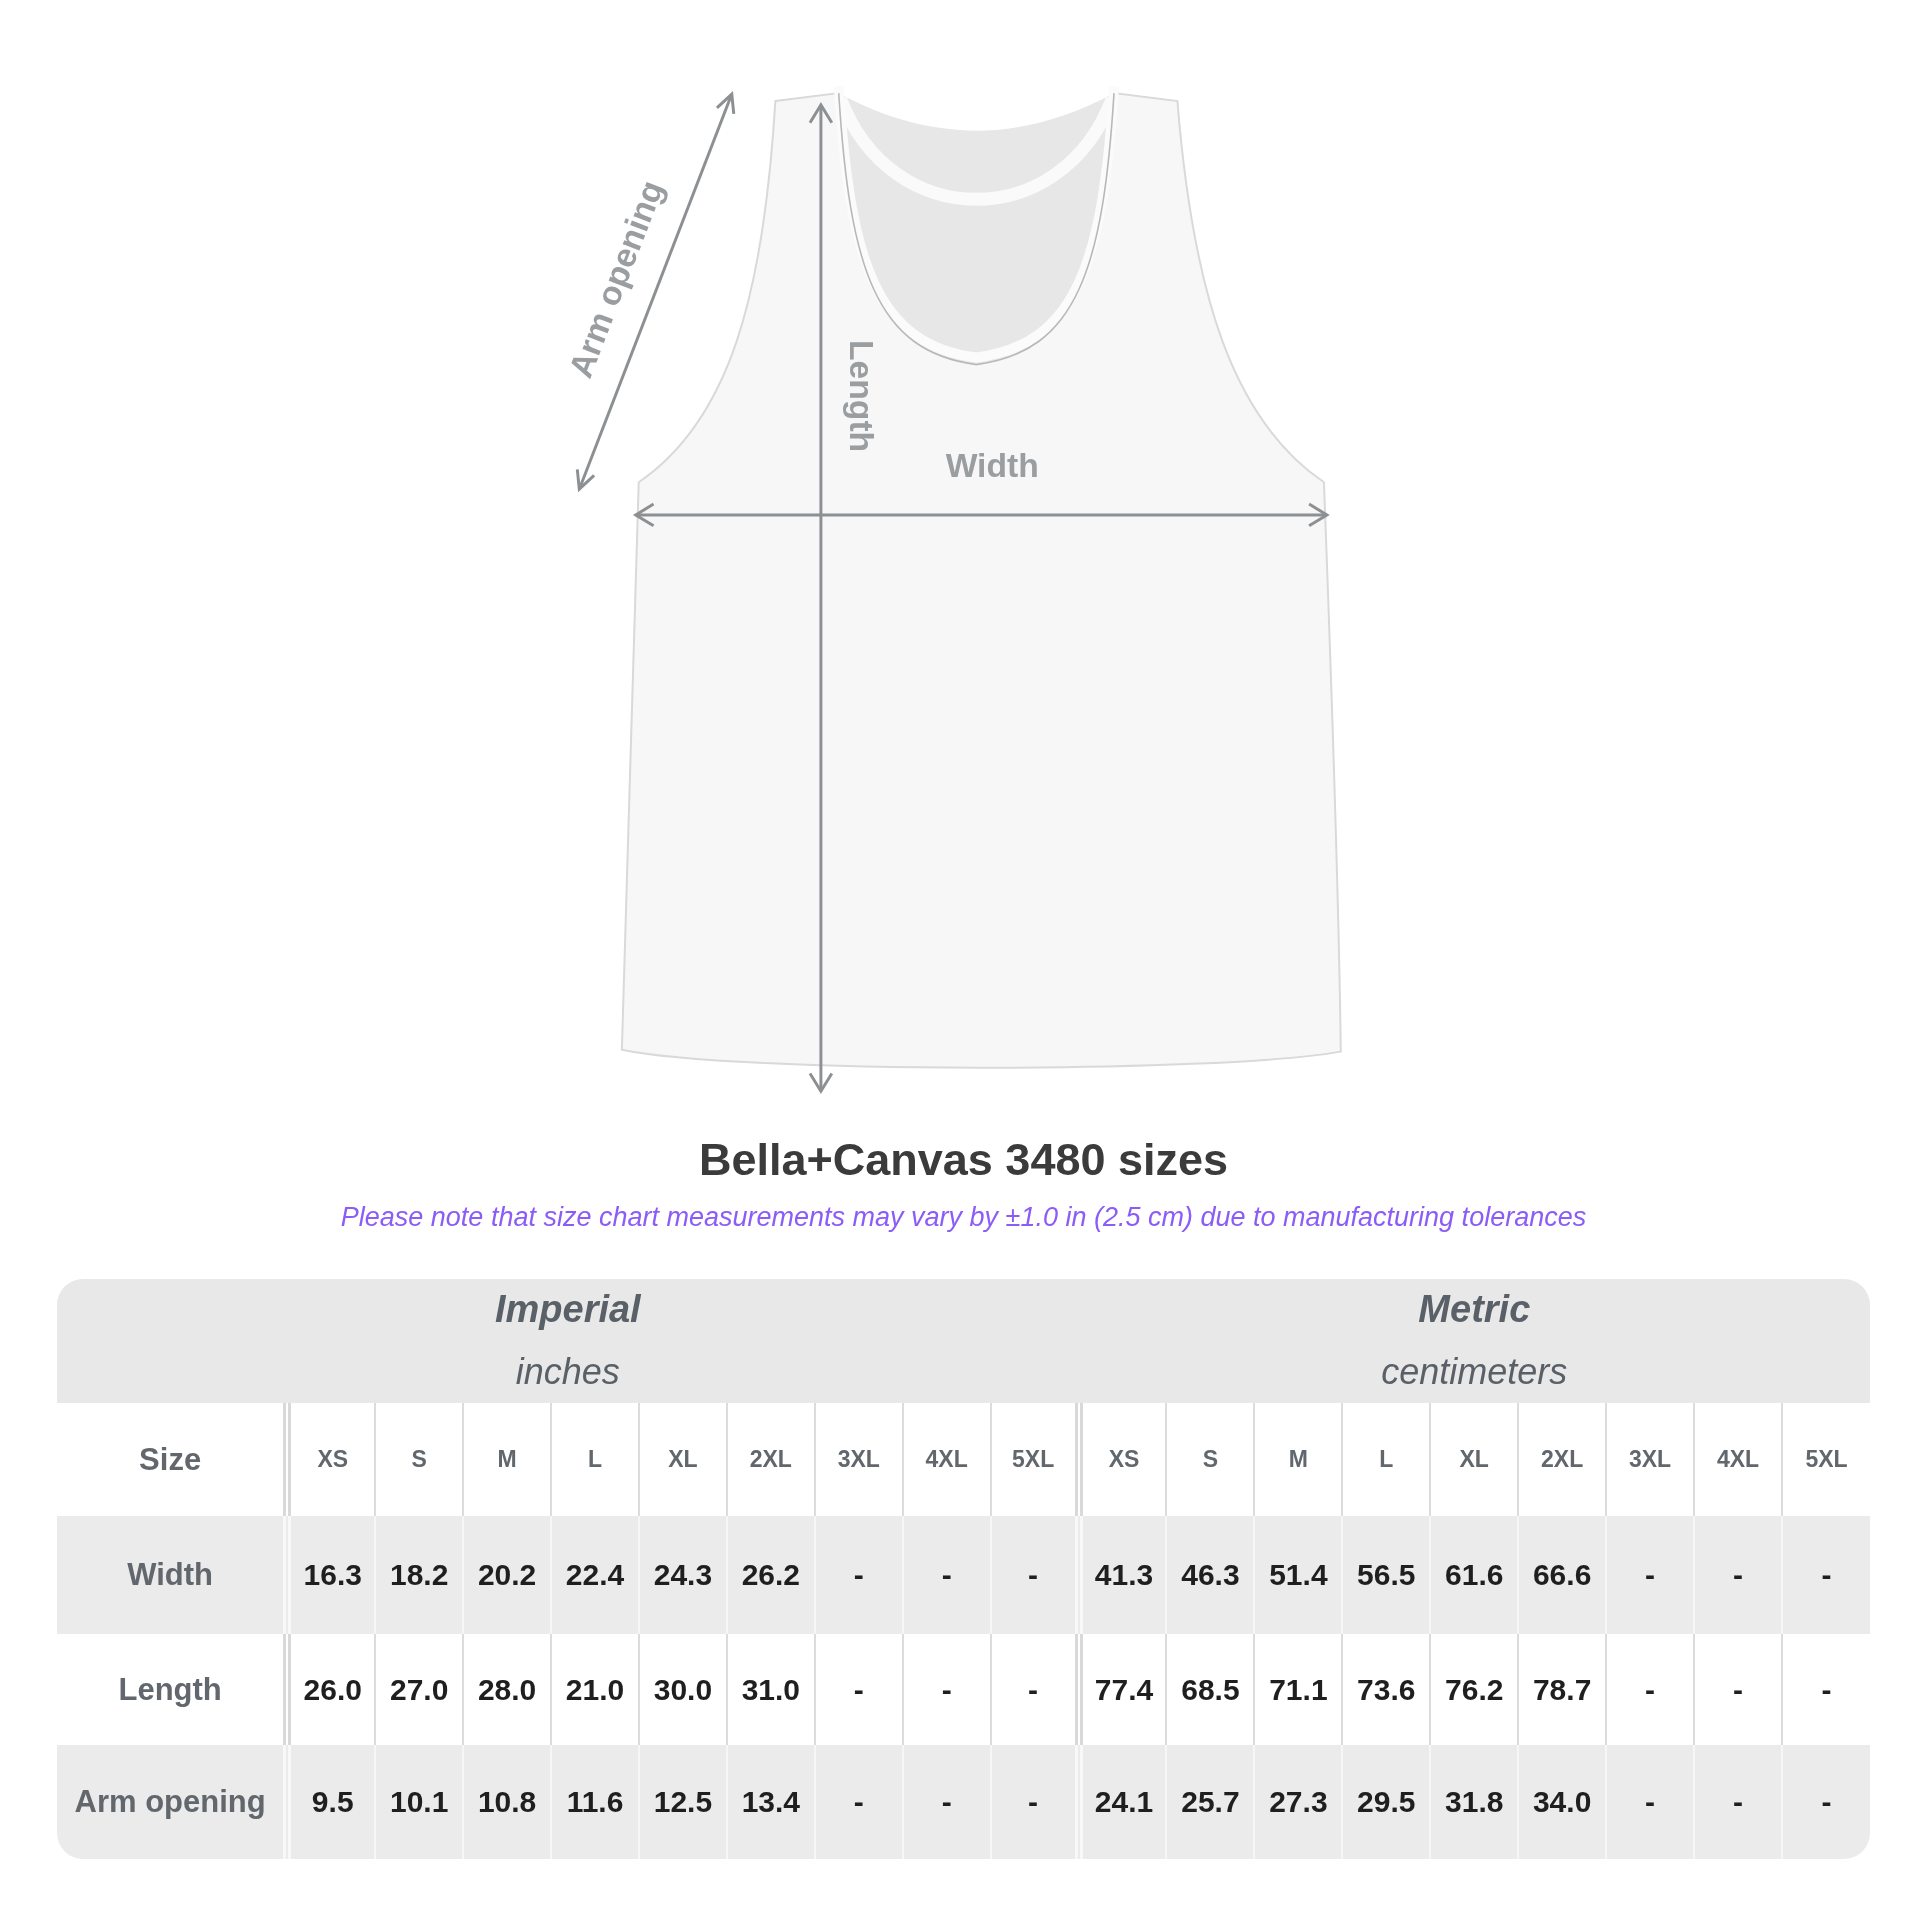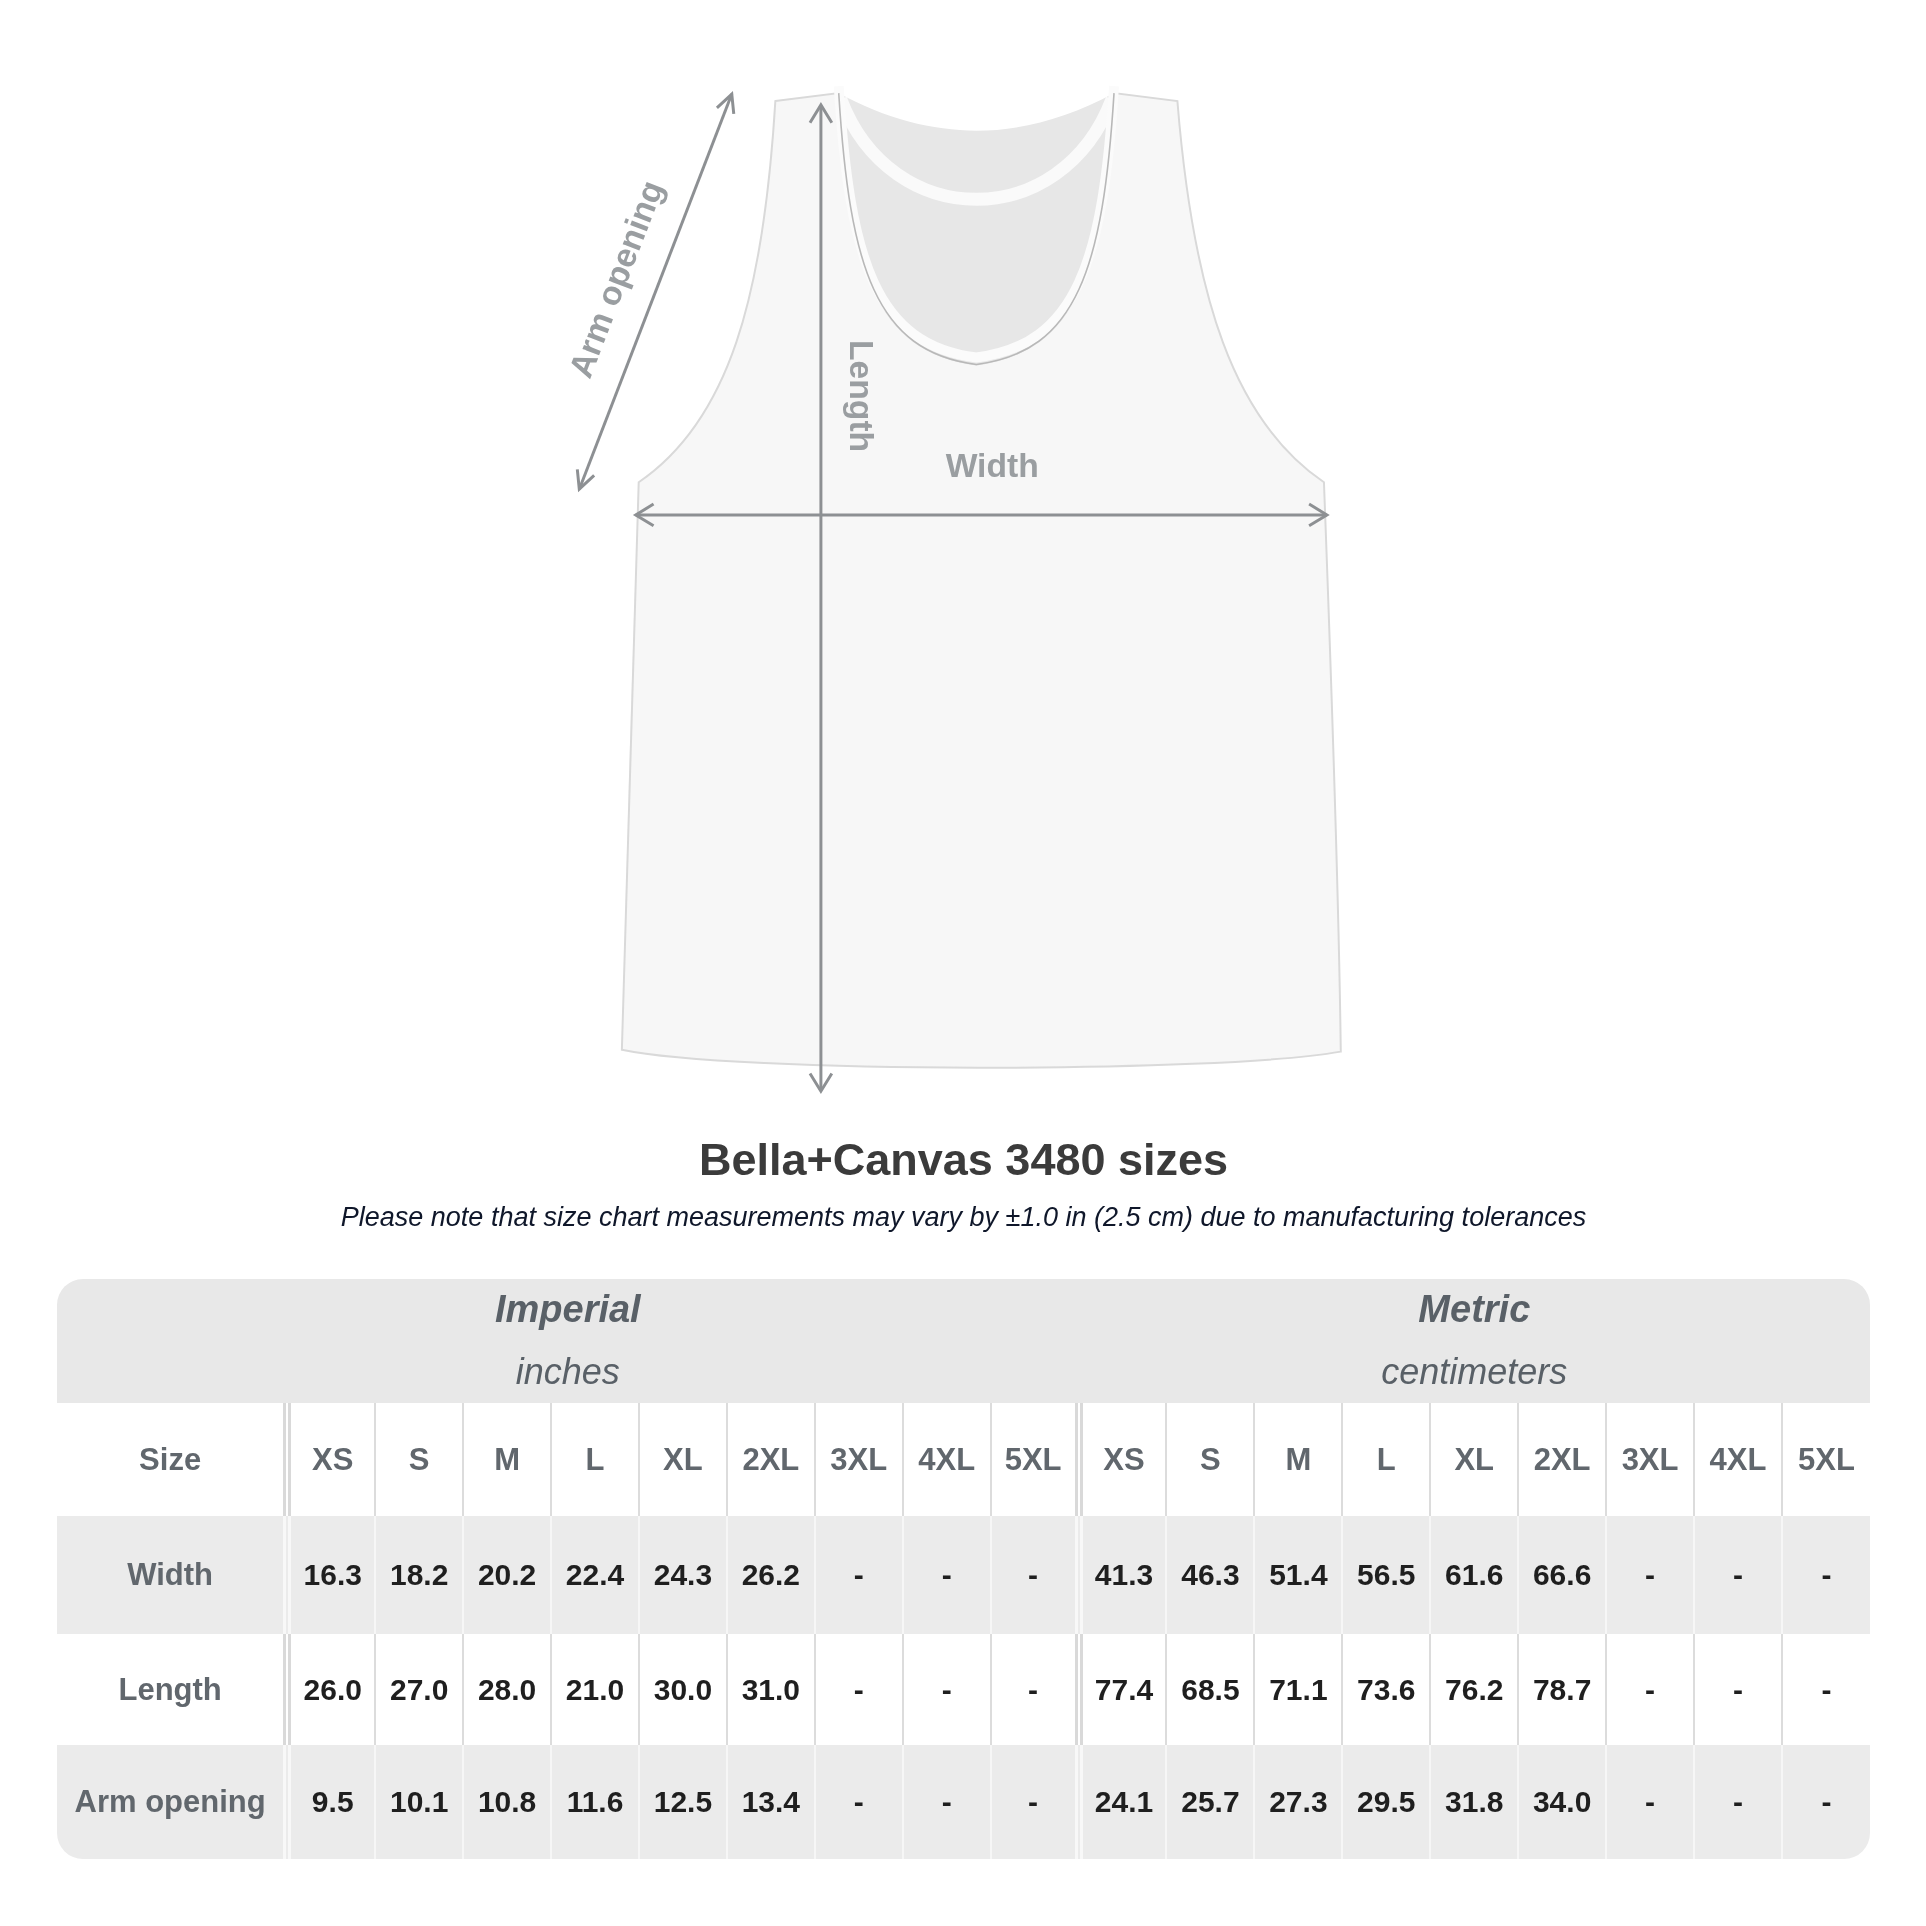--- a/index.html
+++ b/index.html
@@ -8,41 +8,41 @@
     font-family:"Liberation Sans","DejaVu Sans",sans-serif;
     -webkit-font-smoothing:antialiased;
   }
   .diagram-wrap{width:1927px;height:1117px;position:relative;}
   .page-title{
     margin:17px 0 0 0;text-align:center;
     font-size:45px;font-weight:bold;color:#3b3b3b;letter-spacing:0px;
   }
   .page-subtitle{
     margin:16px 0 0 0;text-align:center;
-    font-size:27px;font-style:italic;color:#0f172a;
+    font-size:27px;font-style:italic;color:#8b5cf6;
   }
   .size-table{
     margin:46px 57px 0 57px;
     border-radius:26px;overflow:hidden;
   }
   .units-band{display:flex;background:#e8e8e8;height:124px;}
   .ug{display:flex;flex-direction:column;align-items:center;justify-content:center;gap:12px;}
   .ug-imperial{width:56.35%;}
   .ug-metric{width:43.65%;}
   .ug-label{font-size:38px;font-weight:bold;font-style:italic;color:#596067;line-height:1.1;}
   .ug-sub{font-size:36px;font-style:italic;color:#596067;margin-top:8px;}
   table.sizes{width:100%;border-collapse:collapse;table-layout:fixed;}
   table.sizes th,table.sizes td{
     text-align:center;vertical-align:middle;padding:0;
   }
   tr.hdr{height:113px;background:#ffffff;}
   tr.stripe{background:#ebebeb;}
   tr.plain{background:#ffffff;}
   .size-h,.row-label{font-size:31px;font-weight:bold;color:#61676d;}
-  .size-col{font-size:31px;font-weight:bold;color:#61676d;}
+  .size-col{font-size:23px;font-weight:bold;color:#61676d;}
   .val{font-size:30px;font-weight:bold;color:#1f1f1f;}
   
   tr.hdr .c, tr.plain .c{border-left:2px solid #dcdcdc;}
   tr.stripe .c{border-left:2px solid #f6f6f6;}
   
   tr.hdr .blk, tr.plain .blk{border-left:8px double #d9d9d9;}
   tr.stripe .blk{border-left:8px double #f8f8f8;}
 </style>
 </head>
 <body>

